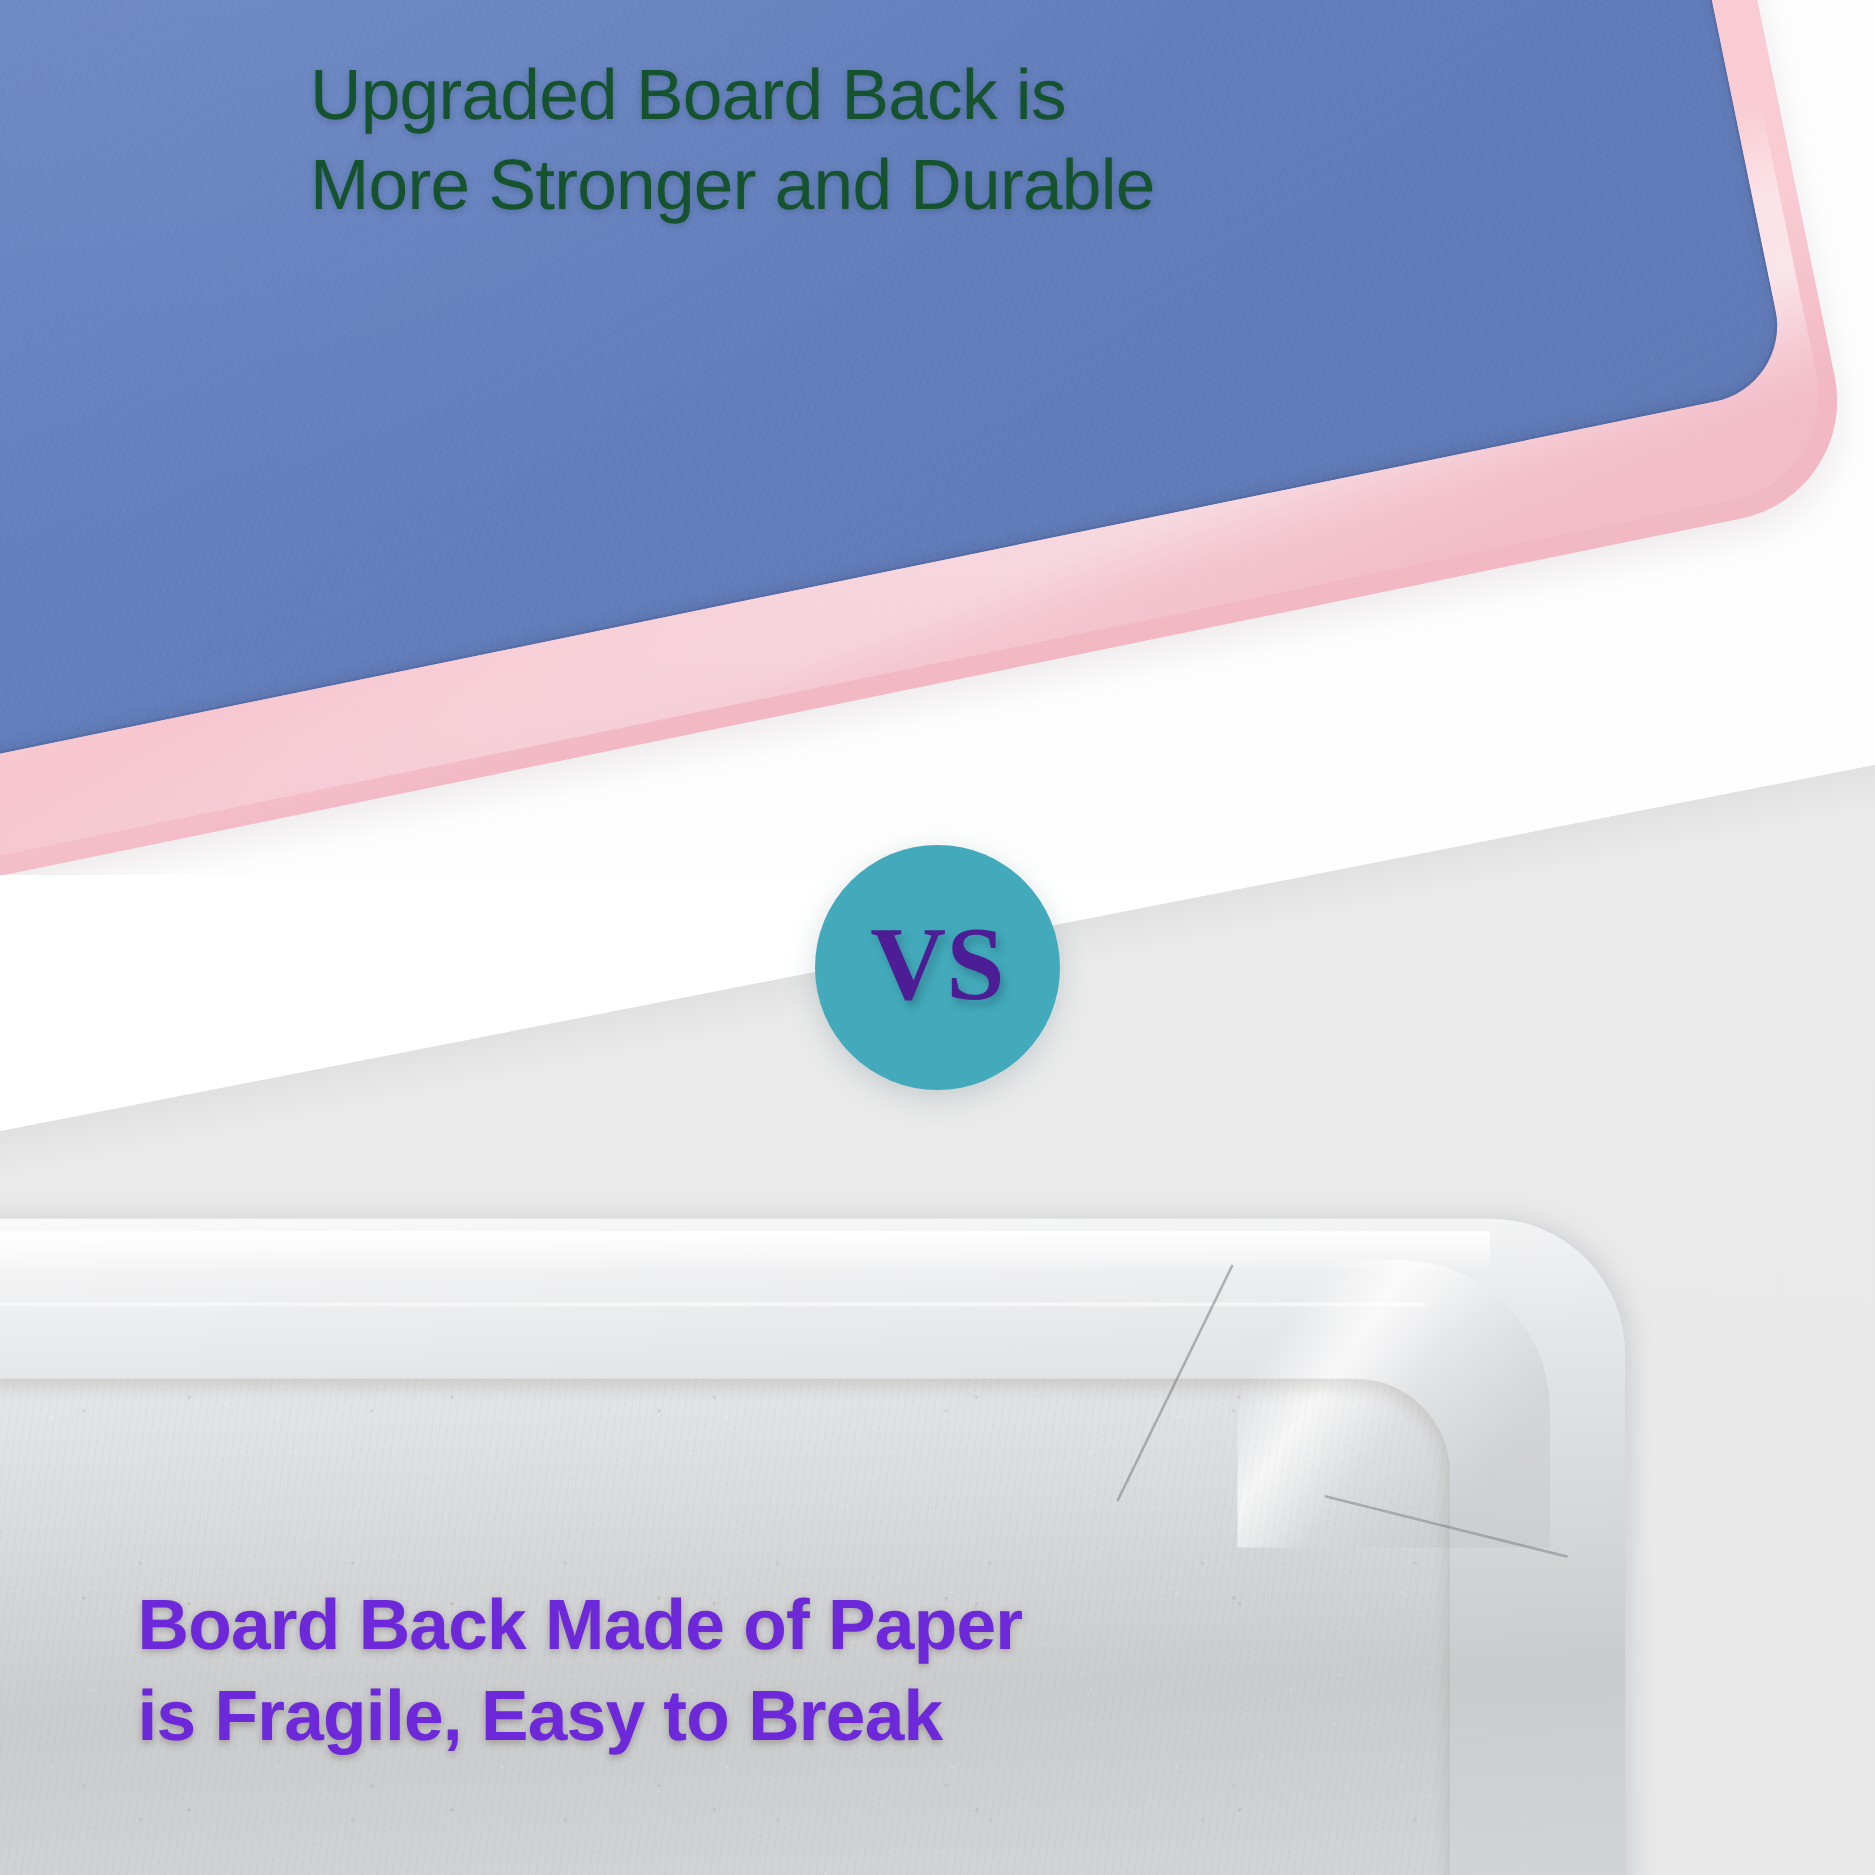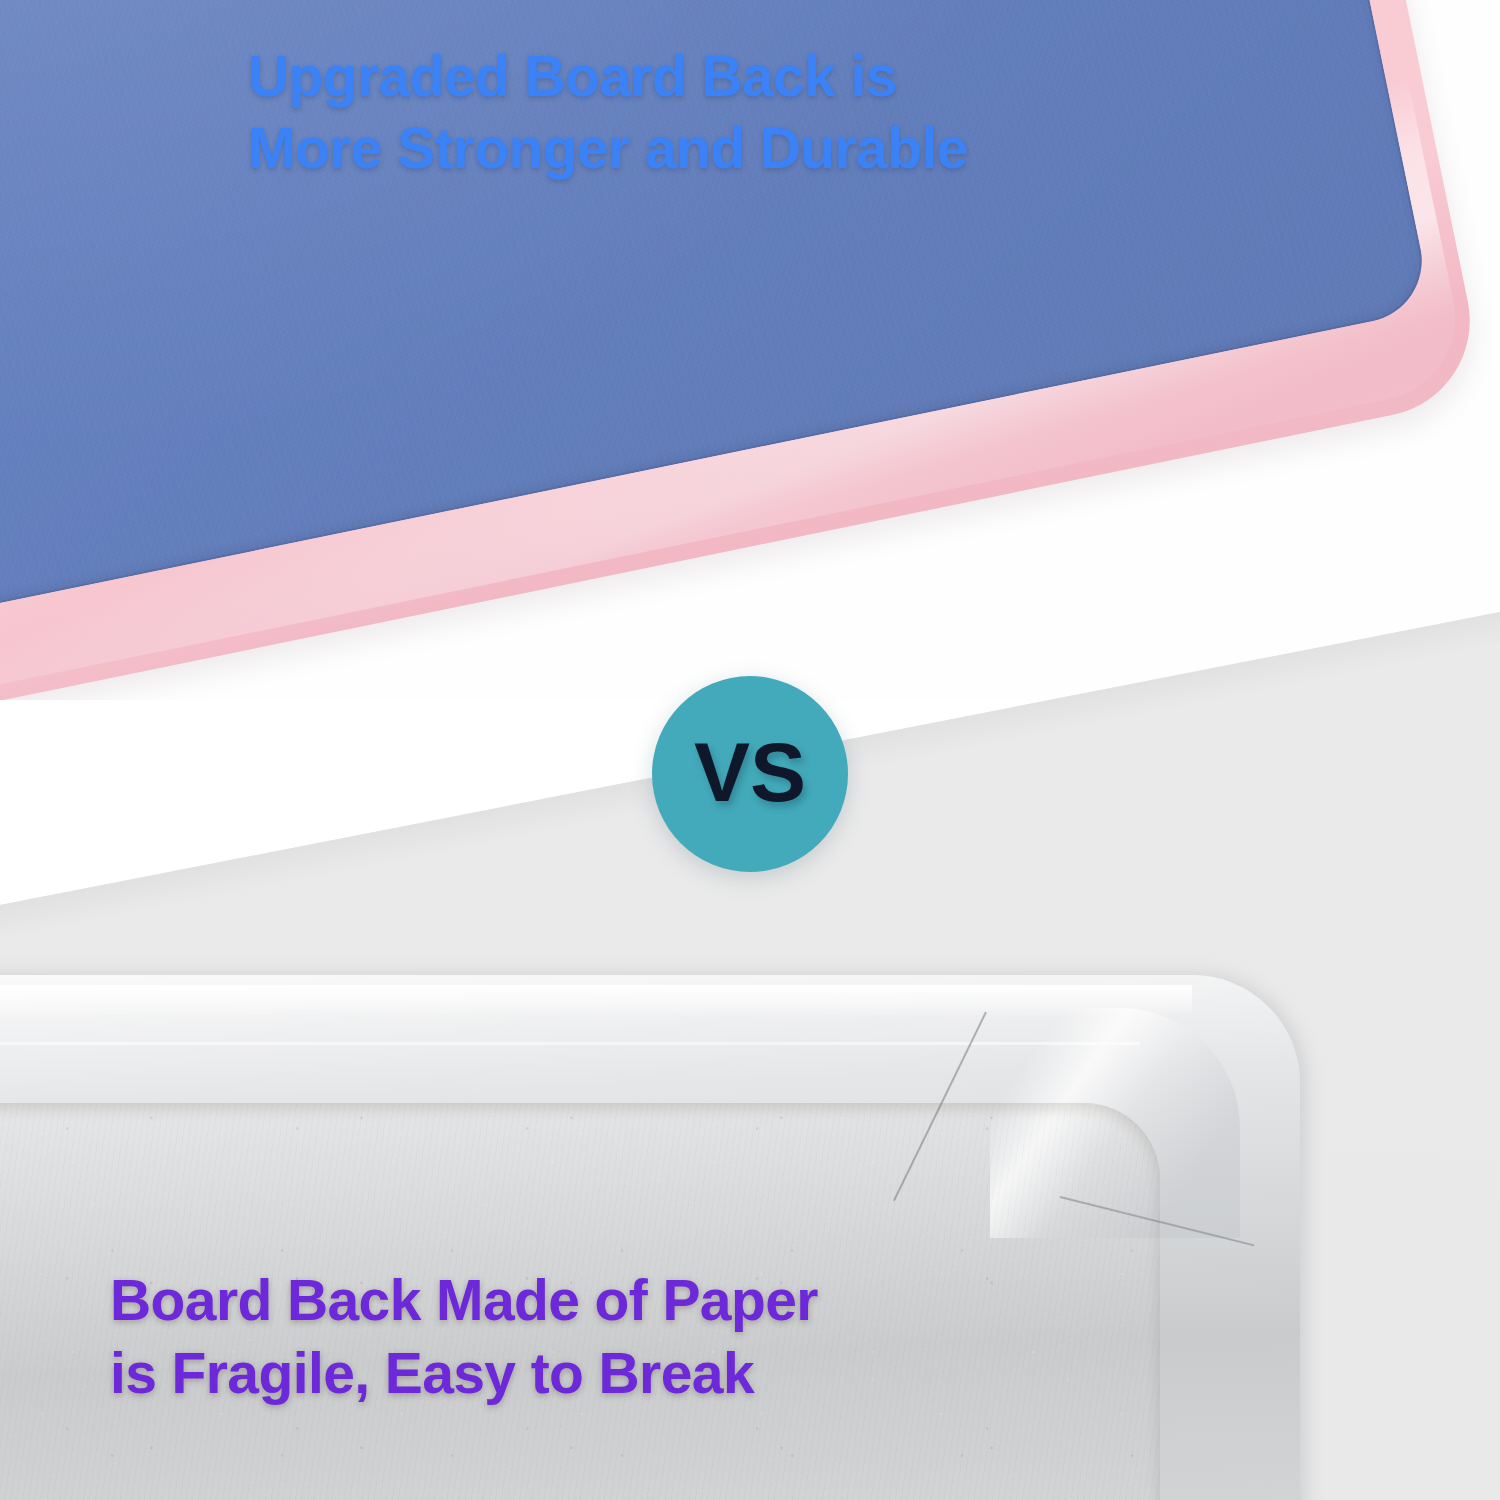--- a/index.html
+++ b/index.html
@@ -102,24 +102,24 @@
     border-radius: 62px;
     box-shadow: inset 0 0 0 2px rgba(70,82,130,0.22);
     pointer-events: none;
   }
 
   .headline-top {
     position: absolute;
     left: 248px;
     top: 40px;
     width: 900px;
-    color: #3b82f6;
+    color: #14532d;
     font-size: 57px;
     line-height: 1.27;
-    font-weight: 700;
+    font-weight: 400;
     letter-spacing: -0.6px;
     text-shadow: 0 2px 5px rgba(40,50,90,0.28);
     white-space: pre-line;
   }
 
   
   .panel-bottom {
     position: absolute;
     left: 0; top: 0;
     width: 1500px;
@@ -277,27 +277,28 @@
     width: 196px;
     height: 196px;
     border-radius: 50%;
     background: #43aabb;
     display: flex;
     align-items: center;
     justify-content: center;
     box-shadow: 0 6px 22px rgba(70,100,110,0.22);
   }
   .vs-badge span {
-    color: #0f172a;
+    color: #4c1d95;
     font-size: 84px;
     font-weight: 700;
     letter-spacing: 0px;
     line-height: 1;
     text-shadow: 3px 5px 7px rgba(30,95,110,0.45);
     transform: translateY(-2px);
+    font-family: Liberation Serif, serif;
   }
 </style>
 </head>
 <body>
 
 <div id="stage">
 
   <div class="panel-top">
     <div class="top-backdrop"></div>
     <div class="board-frame"></div>

